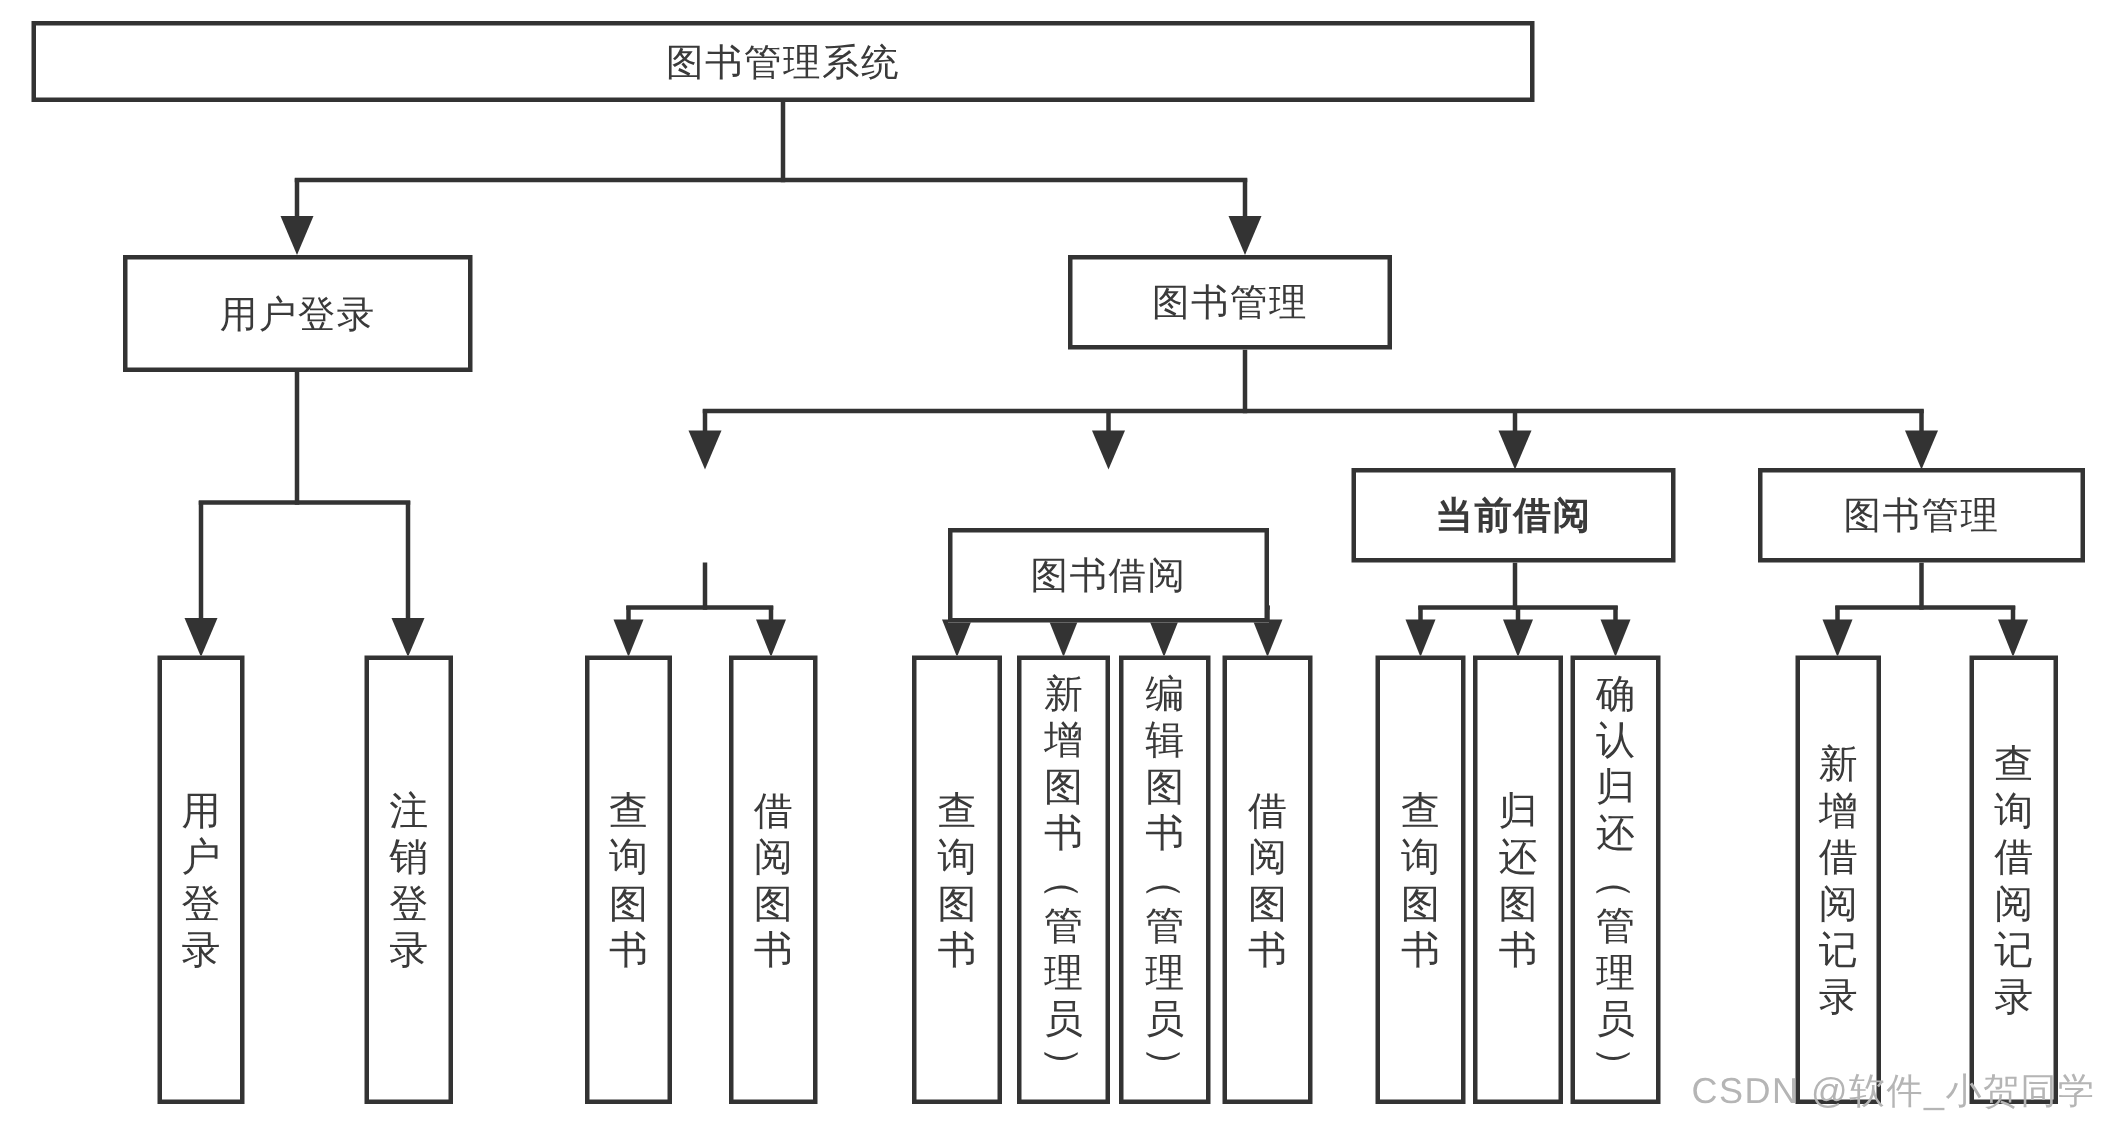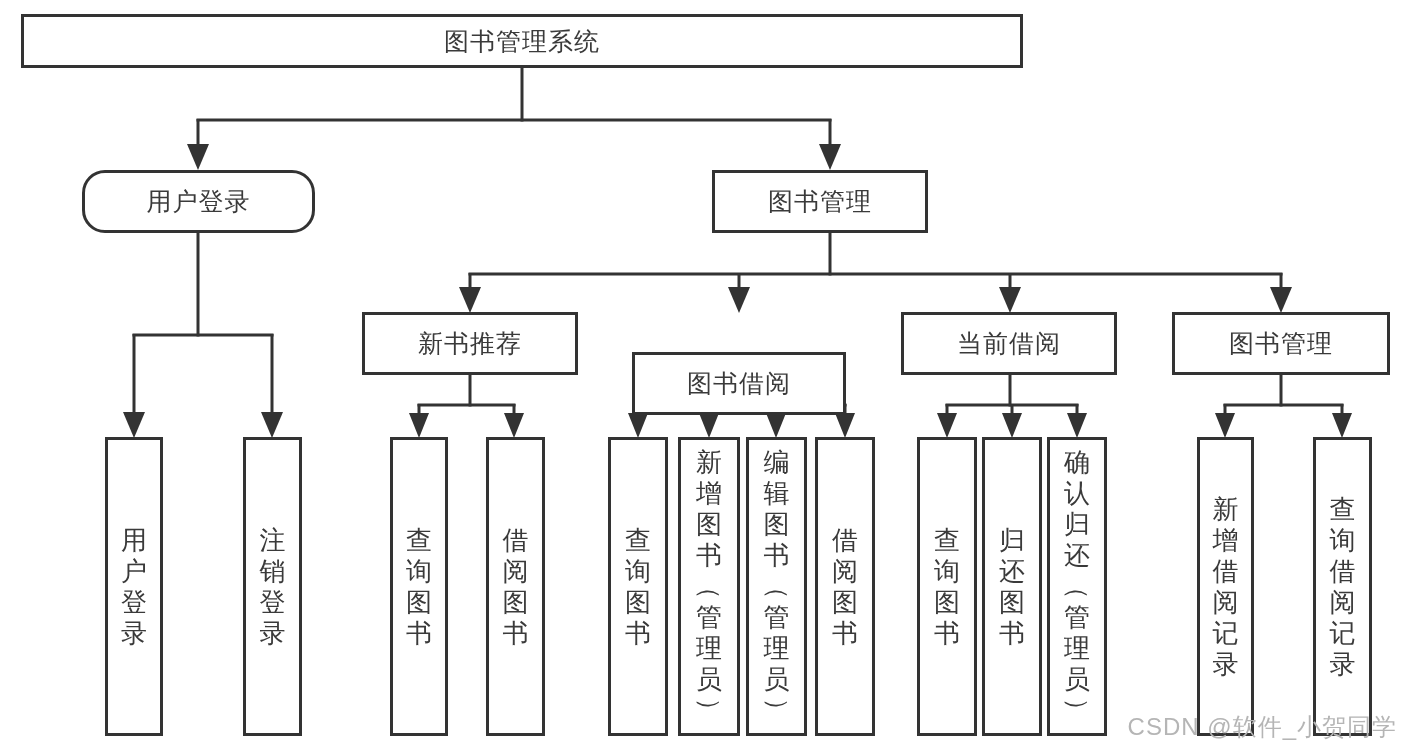--- a/index.html
+++ b/index.html
@@ -92,26 +92,25 @@
       <polygon points="937,413 957,413 947,438"></polygon>
       <polygon points="1002,413 1022,413 1012,438"></polygon>
       <polygon points="1067,413 1087,413 1077,438"></polygon>
       <polygon points="1215,413 1235,413 1225,438"></polygon>
       <polygon points="1332,413 1352,413 1342,438"></polygon>
     </g>
   </svg>
 
   <div class="node" style="left:21px;top:14px;width:1002px;height:54px;text-align:center;">图书管理系统</div>
 
-  <div class="node" style="left:82px;top:170px;width:233px;height:63px;border-radius:23px;">用户登录</div>
+  <div class="node" style="left:82px;top:170px;width:233px;height:78px;">用户登录</div>
   <div class="node" style="left:712px;top:170px;width:216px;height:63px;">图书管理</div>
 
-  <div class="node" style="left:362px;top:312px;width:216px;height:63px;">新书推荐</div>
   <div class="node" style="left:632px;top:312px;width:214px;height:63px;margin-top:40px;">图书借阅</div>
-  <div class="node" style="left:901px;top:312px;width:216px;height:63px;">当前借阅</div>
+  <div class="node" style="left:901px;top:312px;width:216px;height:63px;font-weight:bold;">当前借阅</div>
   <div class="node" style="left:1172px;top:312px;width:218px;height:63px;">图书管理</div>
 
   <div class="node leaf" style="left:105px;top:437px;width:58px;height:299px;">
     <div class="vtext">
         <span class="vchar">用</span>
         <span class="vchar">户</span>
         <span class="vchar">登</span>
         <span class="vchar">录</span>
       </div>
   </div>

